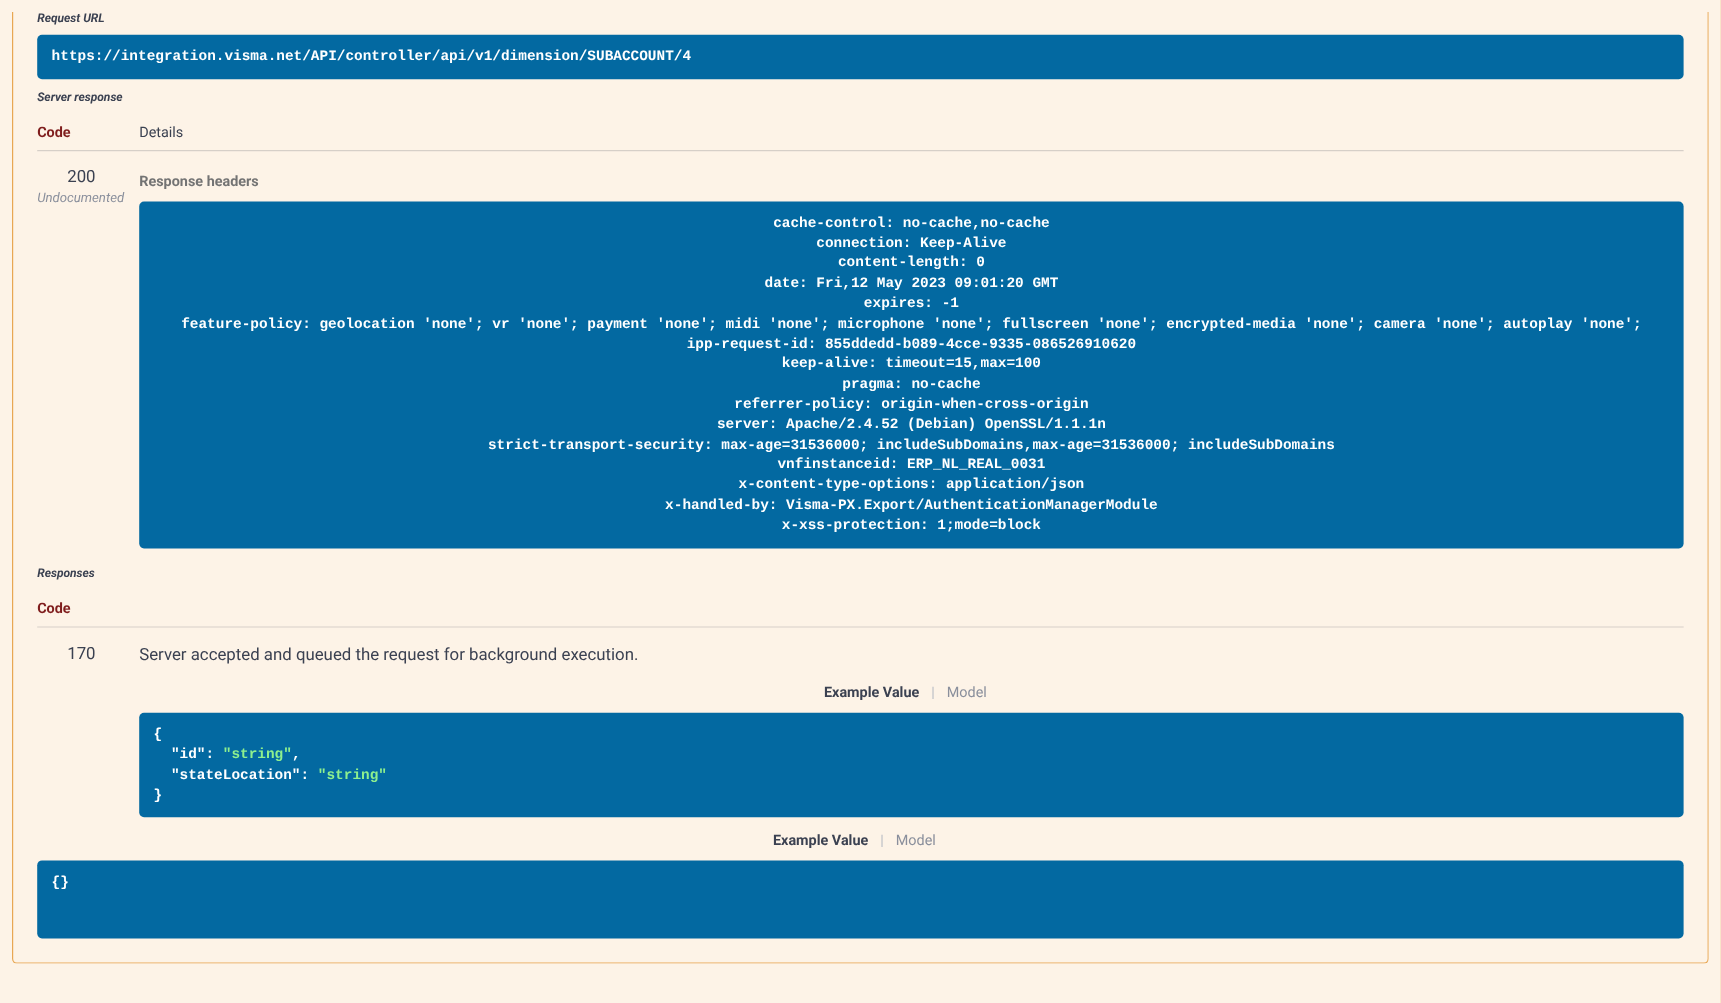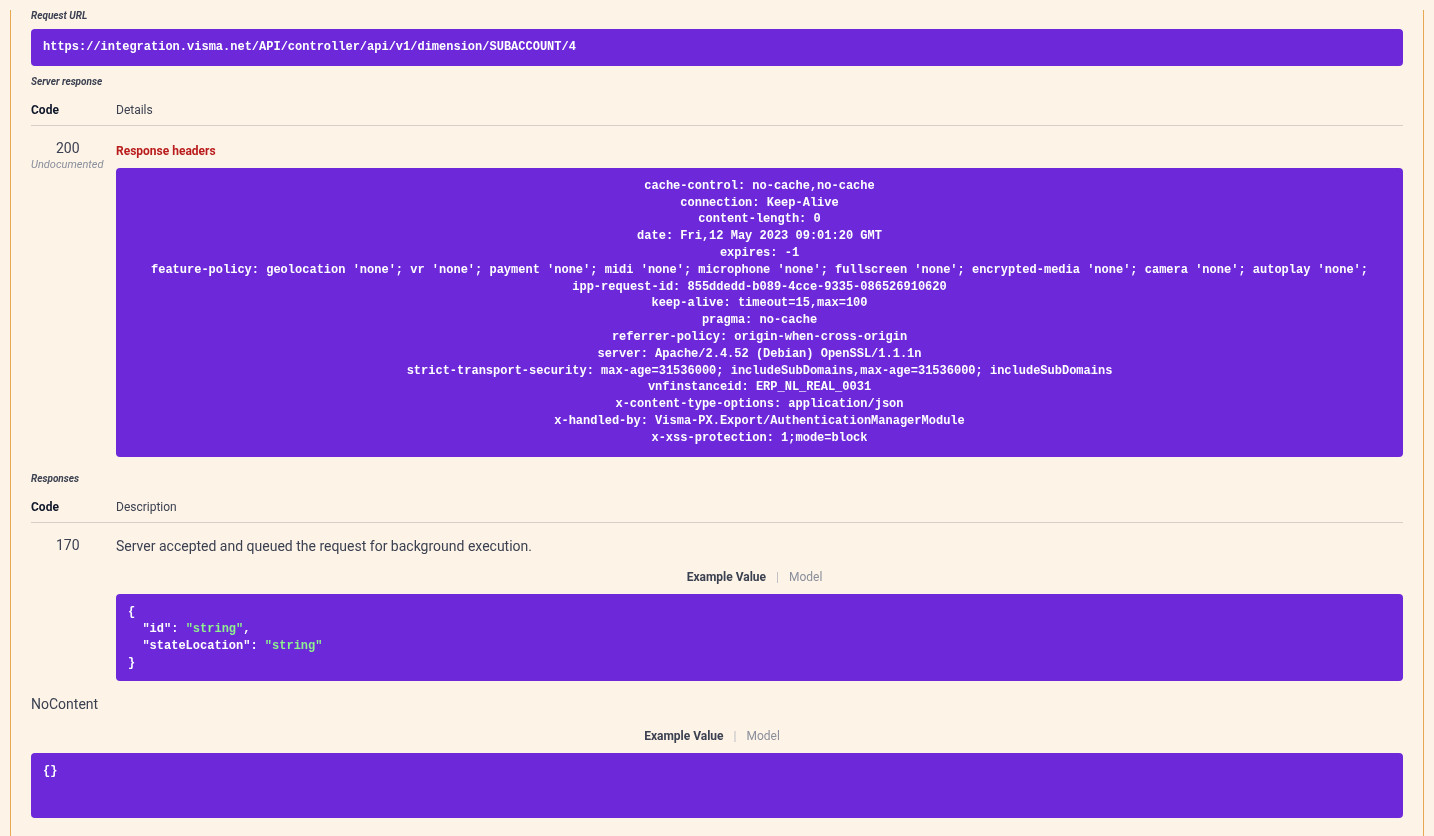--- a/index.html
+++ b/index.html
@@ -18,42 +18,42 @@
       padding: 0 20px 20px 20px;
     }
     h4.section-label {
       font-size: 10px;
       font-weight: 700;
       color: #3b4151;
       margin: 10px 0 8px 0;
       font-style: italic;
     }
     .codebox {
-      background: #6d28d9;
+      background: #0369a1;
       color: #fff;
       font-family: Consolas, Monaco, "Courier New", monospace;
       font-size: 12px;
       font-weight: 600;
       padding: 10px 12px;
       border-radius: 4px;
       white-space: pre;
       line-height: 1.4;
       overflow-x: auto;
     }
     .table-header {
       display: flex;
       border-bottom: 1px solid rgba(59,65,81,0.2);
       padding: 8px 0 8px 0;
       margin-top: 8px;
     }
     .col-code {
       width: 85px;
       font-size: 12px;
       font-weight: 700;
-      color: #0f172a;
+      color: #7f1d1d;
     }
     .col-details {
       flex: 1;
       font-size: 12px;
       font-weight: 400;
       color: #3b4151;
     }
     .row {
       display: flex;
       padding: 12px 0 0 0;
@@ -74,21 +74,21 @@
       color: #8a8f9c;
       display: block;
       margin-top: 2px;
     }
     .row .details-cell {
       flex: 1;
     }
     .section-title {
       font-size: 12px;
       font-weight: 700;
-      color: #b91c1c;
+      color: #737373;
       margin: 6px 0 10px 0;
     }
     .desc-text {
       font-size: 14px;
       color: #3b4151;
       margin: 2px 0 14px 0;
       line-height: 1.4;
     }
     .tab-row {
       margin: 0 0 10px 0;
@@ -164,42 +164,40 @@
 x-content-type-options: application/json
 x-handled-by: Visma-PX.Export/AuthenticationManagerModule
 x-xss-protection: 1;mode=block</pre>
     </div>
   </div>
 
   <h4 class="section-label" style="margin-top:16px">Responses</h4>
 
   <div class="table-header">
     <div class="col-code">Code</div>
-    <div class="col-details">Description</div>
   </div>
 
   <div class="row">
     <div class="code-cell">
       <span class="code-num">170</span>
     </div>
     <div class="details-cell">
       <p class="desc-text">Server accepted and queued the request for background execution.</p>
       <div class="tab-row">
         <span class="tab active">Example Value</span><span class="sep">|</span><span class="tab inactive">Model</span>
       </div>
       <pre class="codebox example-box"><span class="json-punct">{
   </span><span class="json-key">"id"</span><span class="json-punct">: </span><span class="json-str">"string"</span><span class="json-punct">,
   </span><span class="json-key">"stateLocation"</span><span class="json-punct">: </span><span class="json-str">"string"</span><span class="json-punct">
 }</span></pre>
     </div>
   </div>
 
   <div class="row">
     <div class="details-cell">
-      <p class="desc-text">NoContent</p>
       <div class="tab-row">
         <span class="tab active">Example Value</span><span class="sep">|</span><span class="tab inactive">Model</span>
       </div>
       <pre class="codebox empty-box"><span class="json-punct">{}</span></pre>
     </div>
   </div>
 
 </div>
 
 </body></html>

